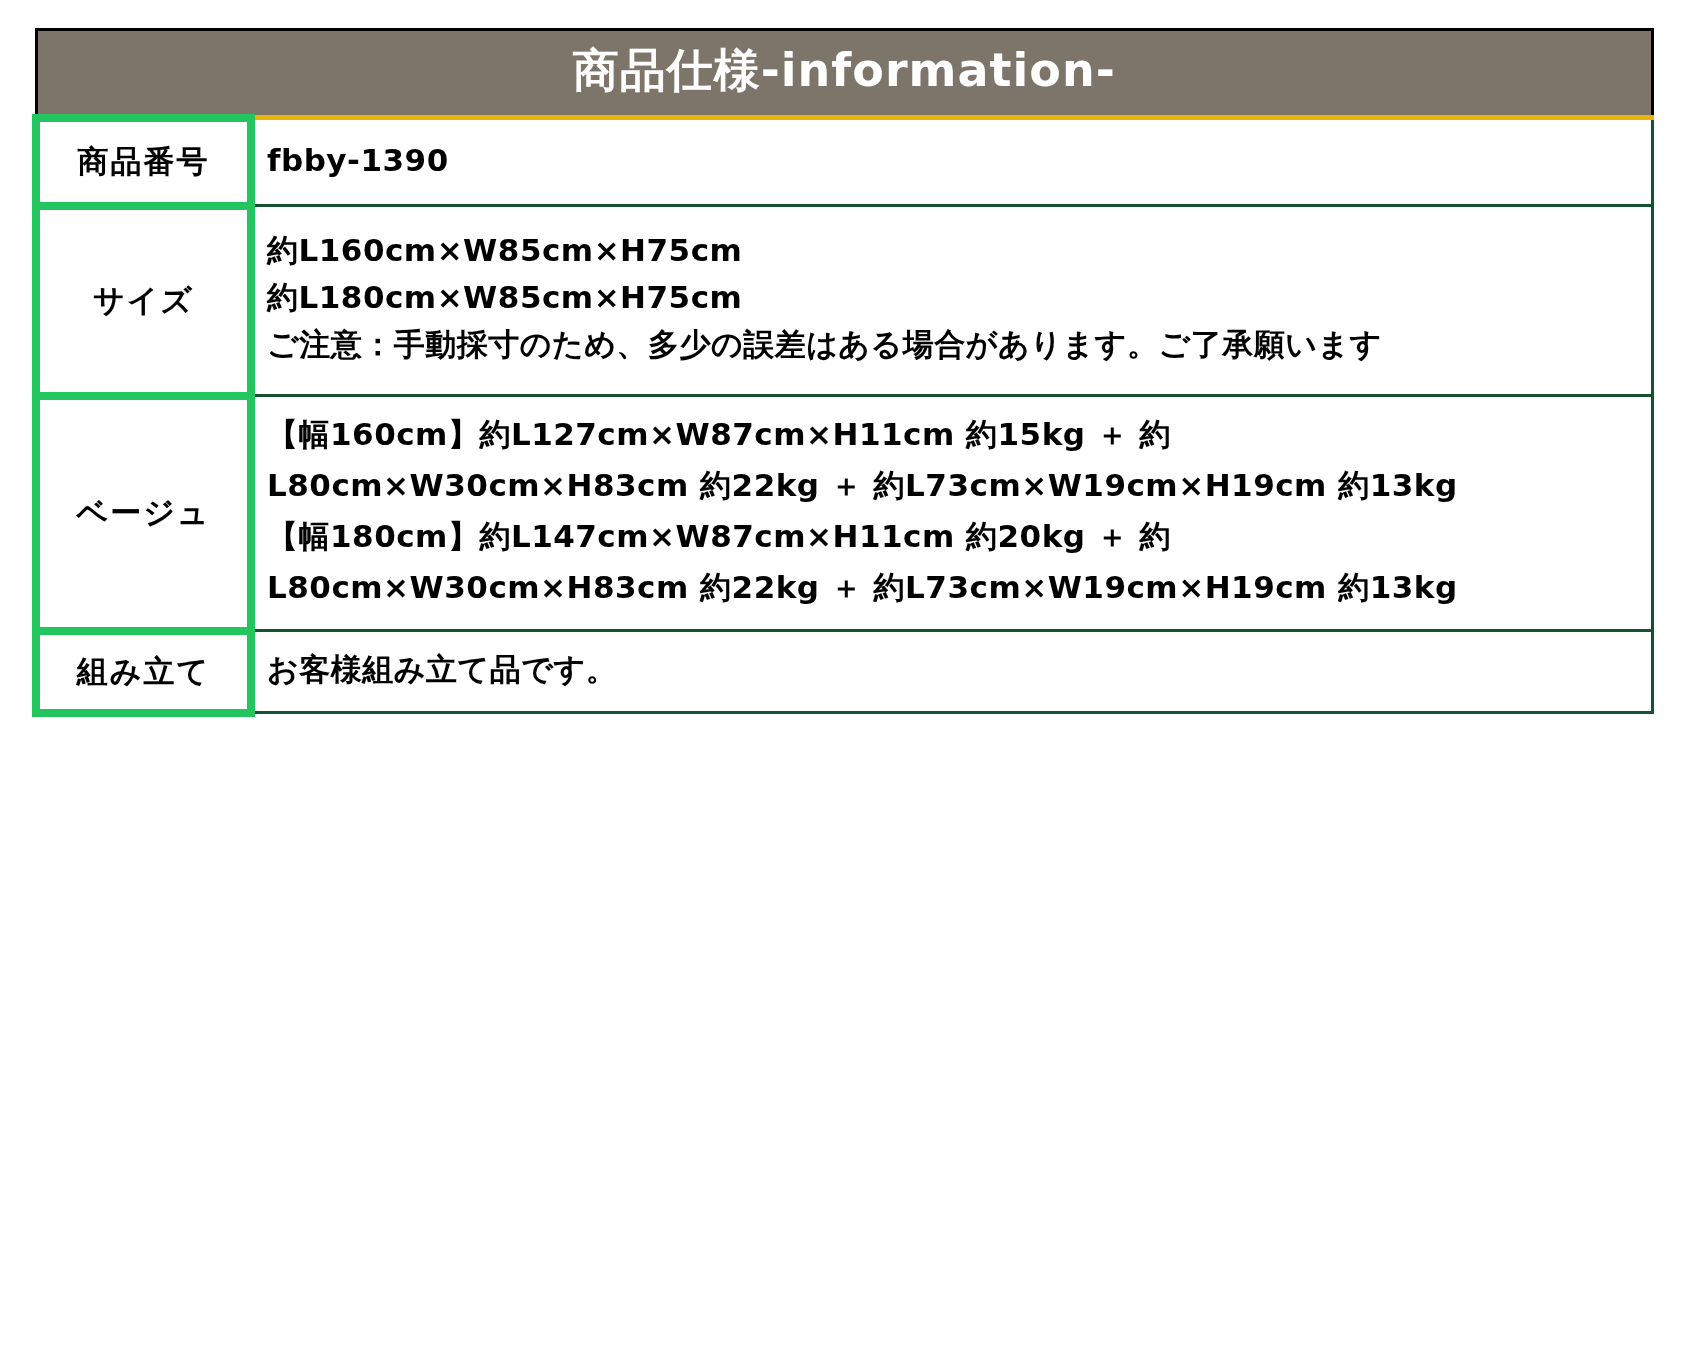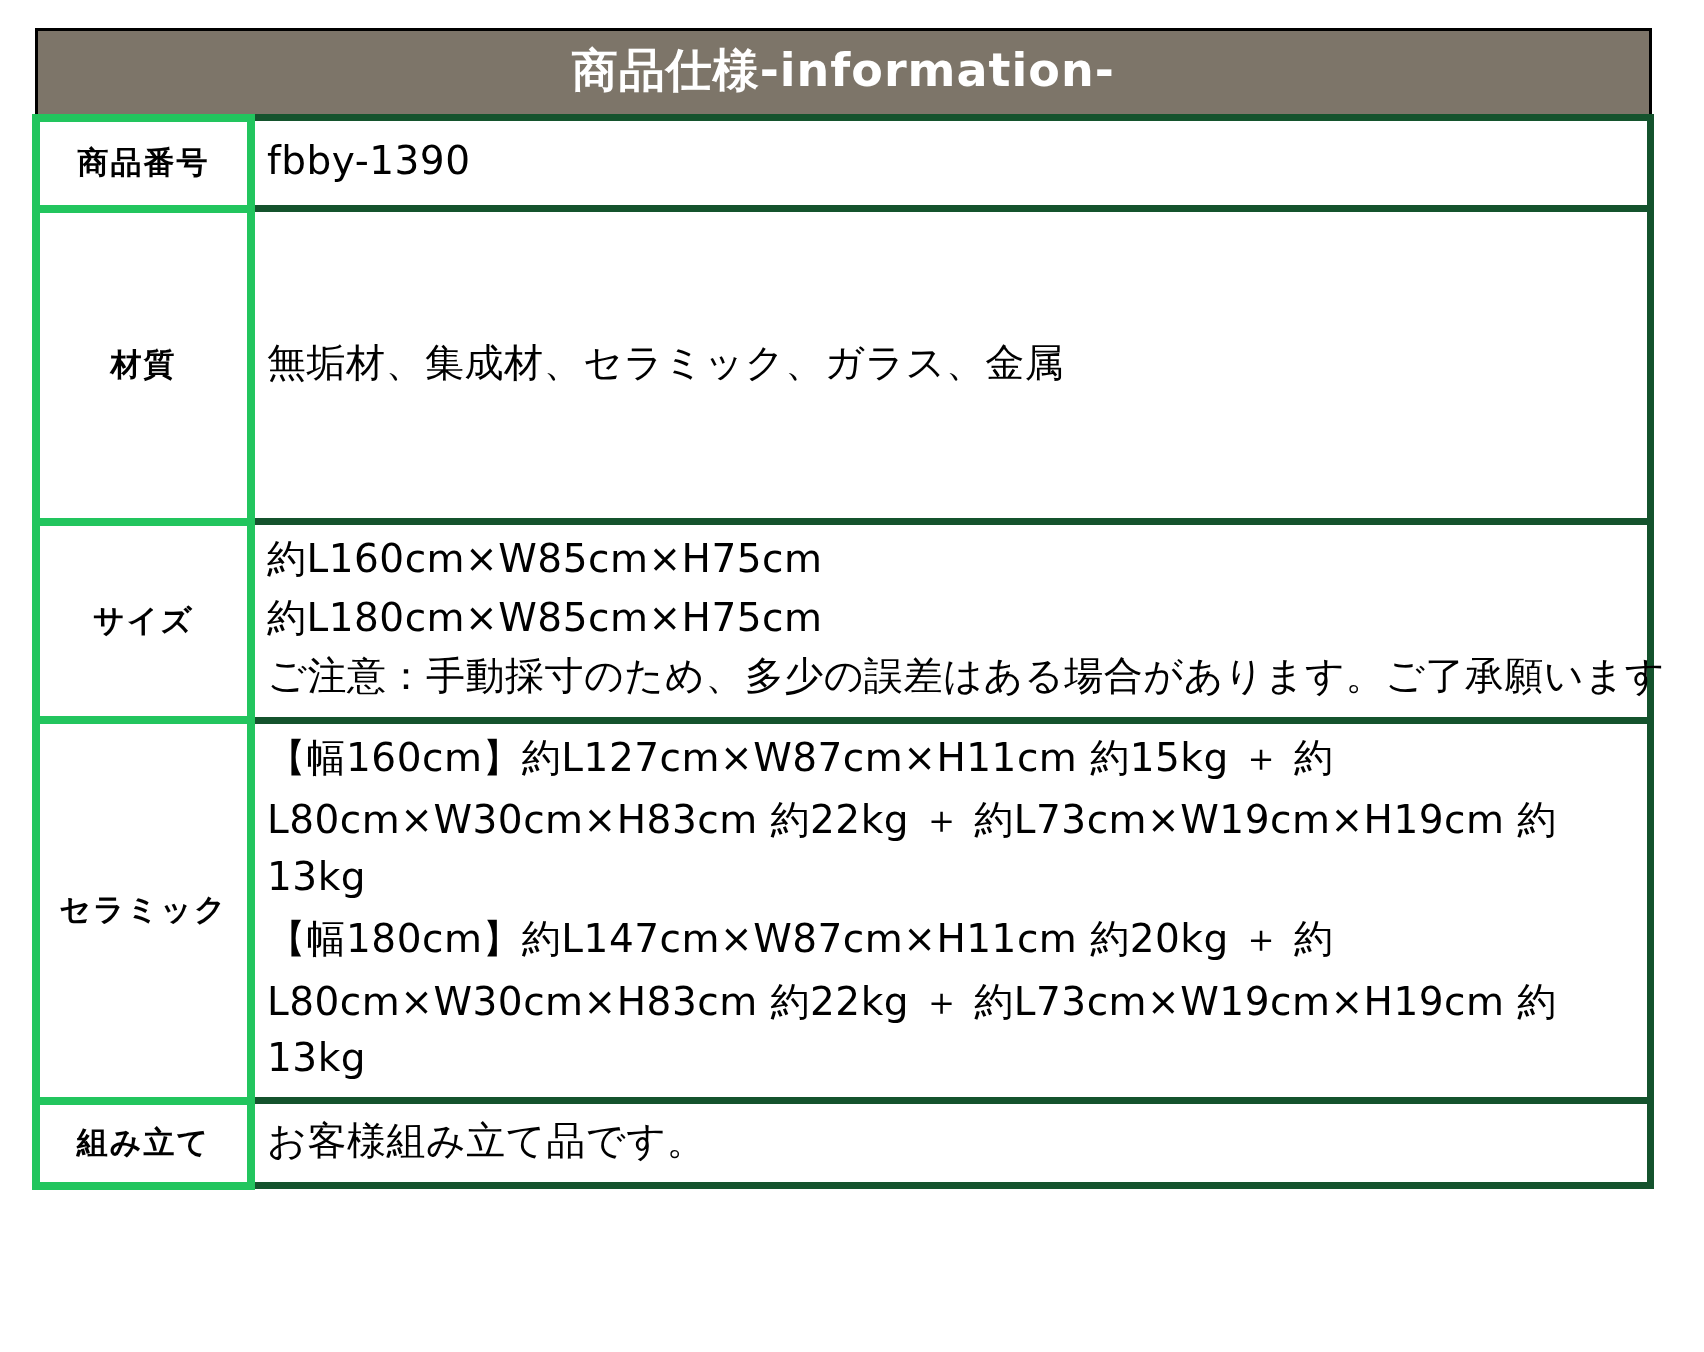--- a/index.html
+++ b/index.html
@@ -45,26 +45,27 @@
     border: 8px solid #22c55e;
     text-align: center;
     vertical-align: middle;
     font-size: 31px;
     font-weight: bold;
     letter-spacing: 2px;
     padding: 6px 4px;
     white-space: nowrap;
   }
   td.value {
-    border: 7px solid #14532d;
+    border: 3px solid #14532d;
     vertical-align: middle;
-    font-size: 39px;
+    font-size: 31px;
     padding: 6px 10px 10px 12px;
     line-height: 1.45;
     letter-spacing: 0.5px;
+    font-weight: bold;
   }
   .row-code td { height: 68px; }
   .row-color td { height: 180px; }
   .row-material td { height: 290px; }
   .row-size td { height: 170px; margin-left: 24px; }
   .row-package td { height: 215px; }
   .row-origin td { height: 62px; }
   .row-assembly td { height: 62px; }
 
   .value .line { display: block; }
@@ -88,38 +89,32 @@
       </tr>
 
       <tr class="row-code">
         <td class="label">商品番号</td>
         <td class="value">
           <span class="line">fbby-1390</span>
         </td>
       </tr>
 
 
-      <tr class="row-material">
-        <td class="label">材質</td>
-        <td class="value">
-          <span class="line">無垢材、集成材、セラミック、ガラス、金属</span>
-        </td>
-      </tr>
 
       <tr class="row-size">
         <td class="label">サイズ</td>
         <td class="value">
           <span class="line">約L160cm×W85cm×H75cm</span>
           <span class="line">約L180cm×W85cm×H75cm</span>
           <span class="line nowrap-note">ご注意：手動採寸のため、多少の誤差はある場合があります。ご了承願います</span>
         </td>
       </tr>
 
       <tr class="row-package">
-        <td class="label">セラミック</td>
+        <td class="label">ベージュ</td>
         <td class="value">
           <span class="line">【幅160cm】約L127cm×W87cm×H11cm 約15kg ＋ 約</span>
           <span class="line">L80cm×W30cm×H83cm 約22kg ＋ 約L73cm×W19cm×H19cm 約13kg</span>
           <span class="line">【幅180cm】約L147cm×W87cm×H11cm 約20kg ＋ 約</span>
           <span class="line">L80cm×W30cm×H83cm 約22kg ＋ 約L73cm×W19cm×H19cm 約13kg</span>
         </td>
       </tr>
 
 
       <tr class="row-assembly">

